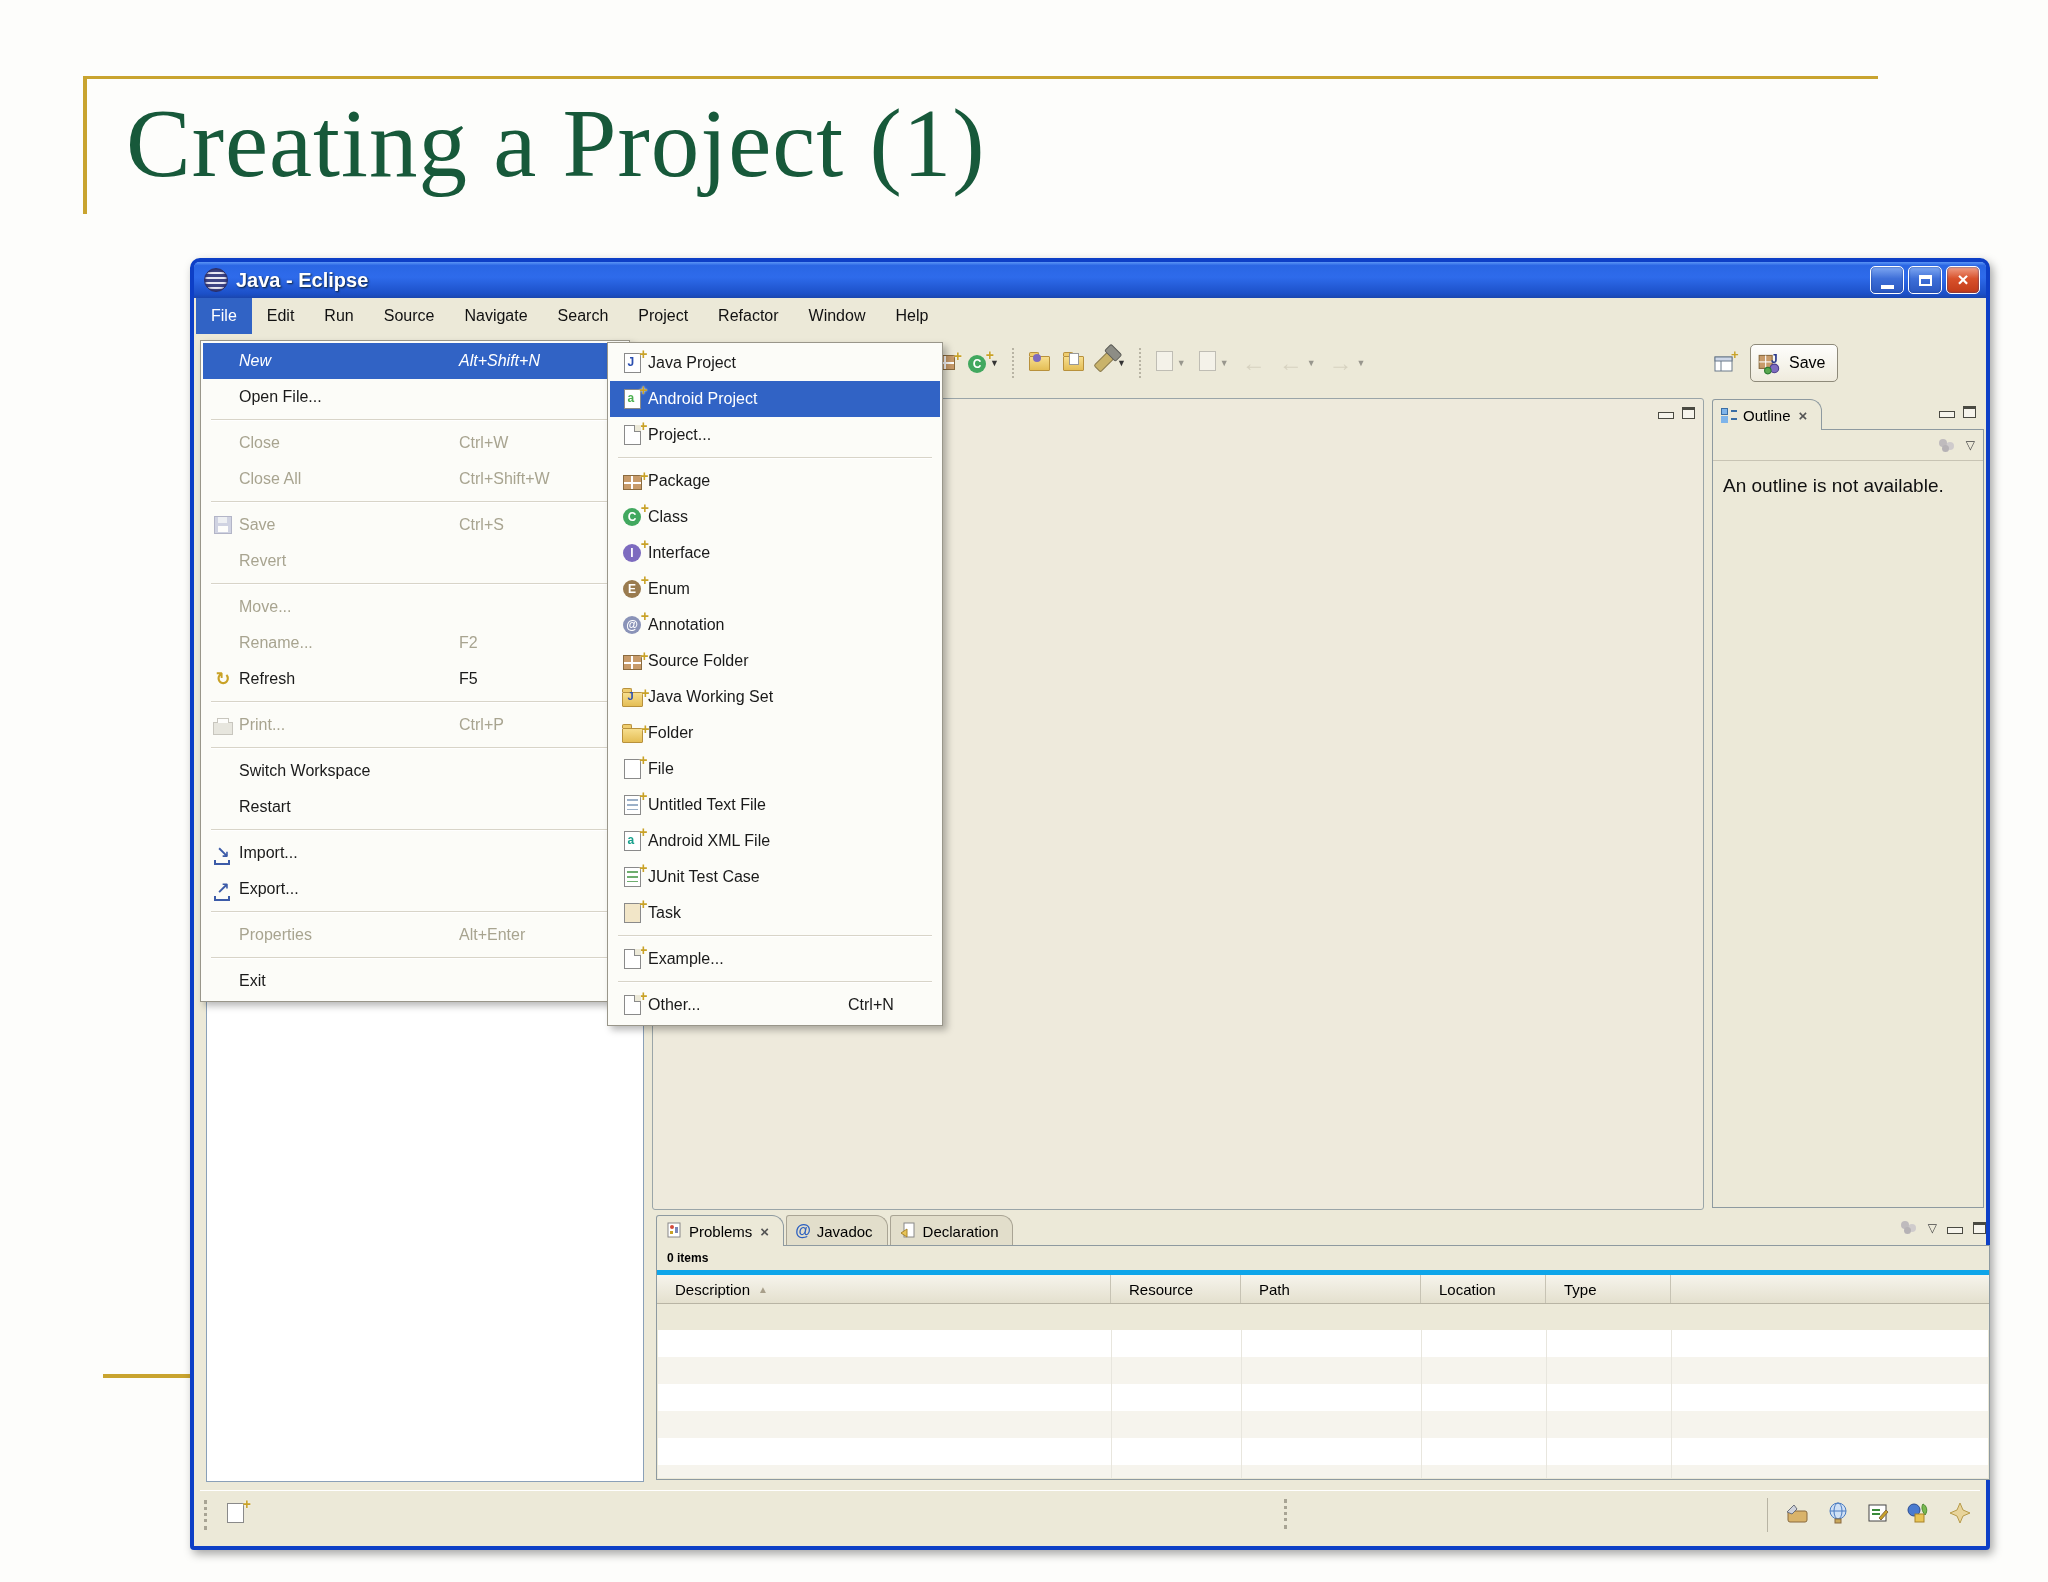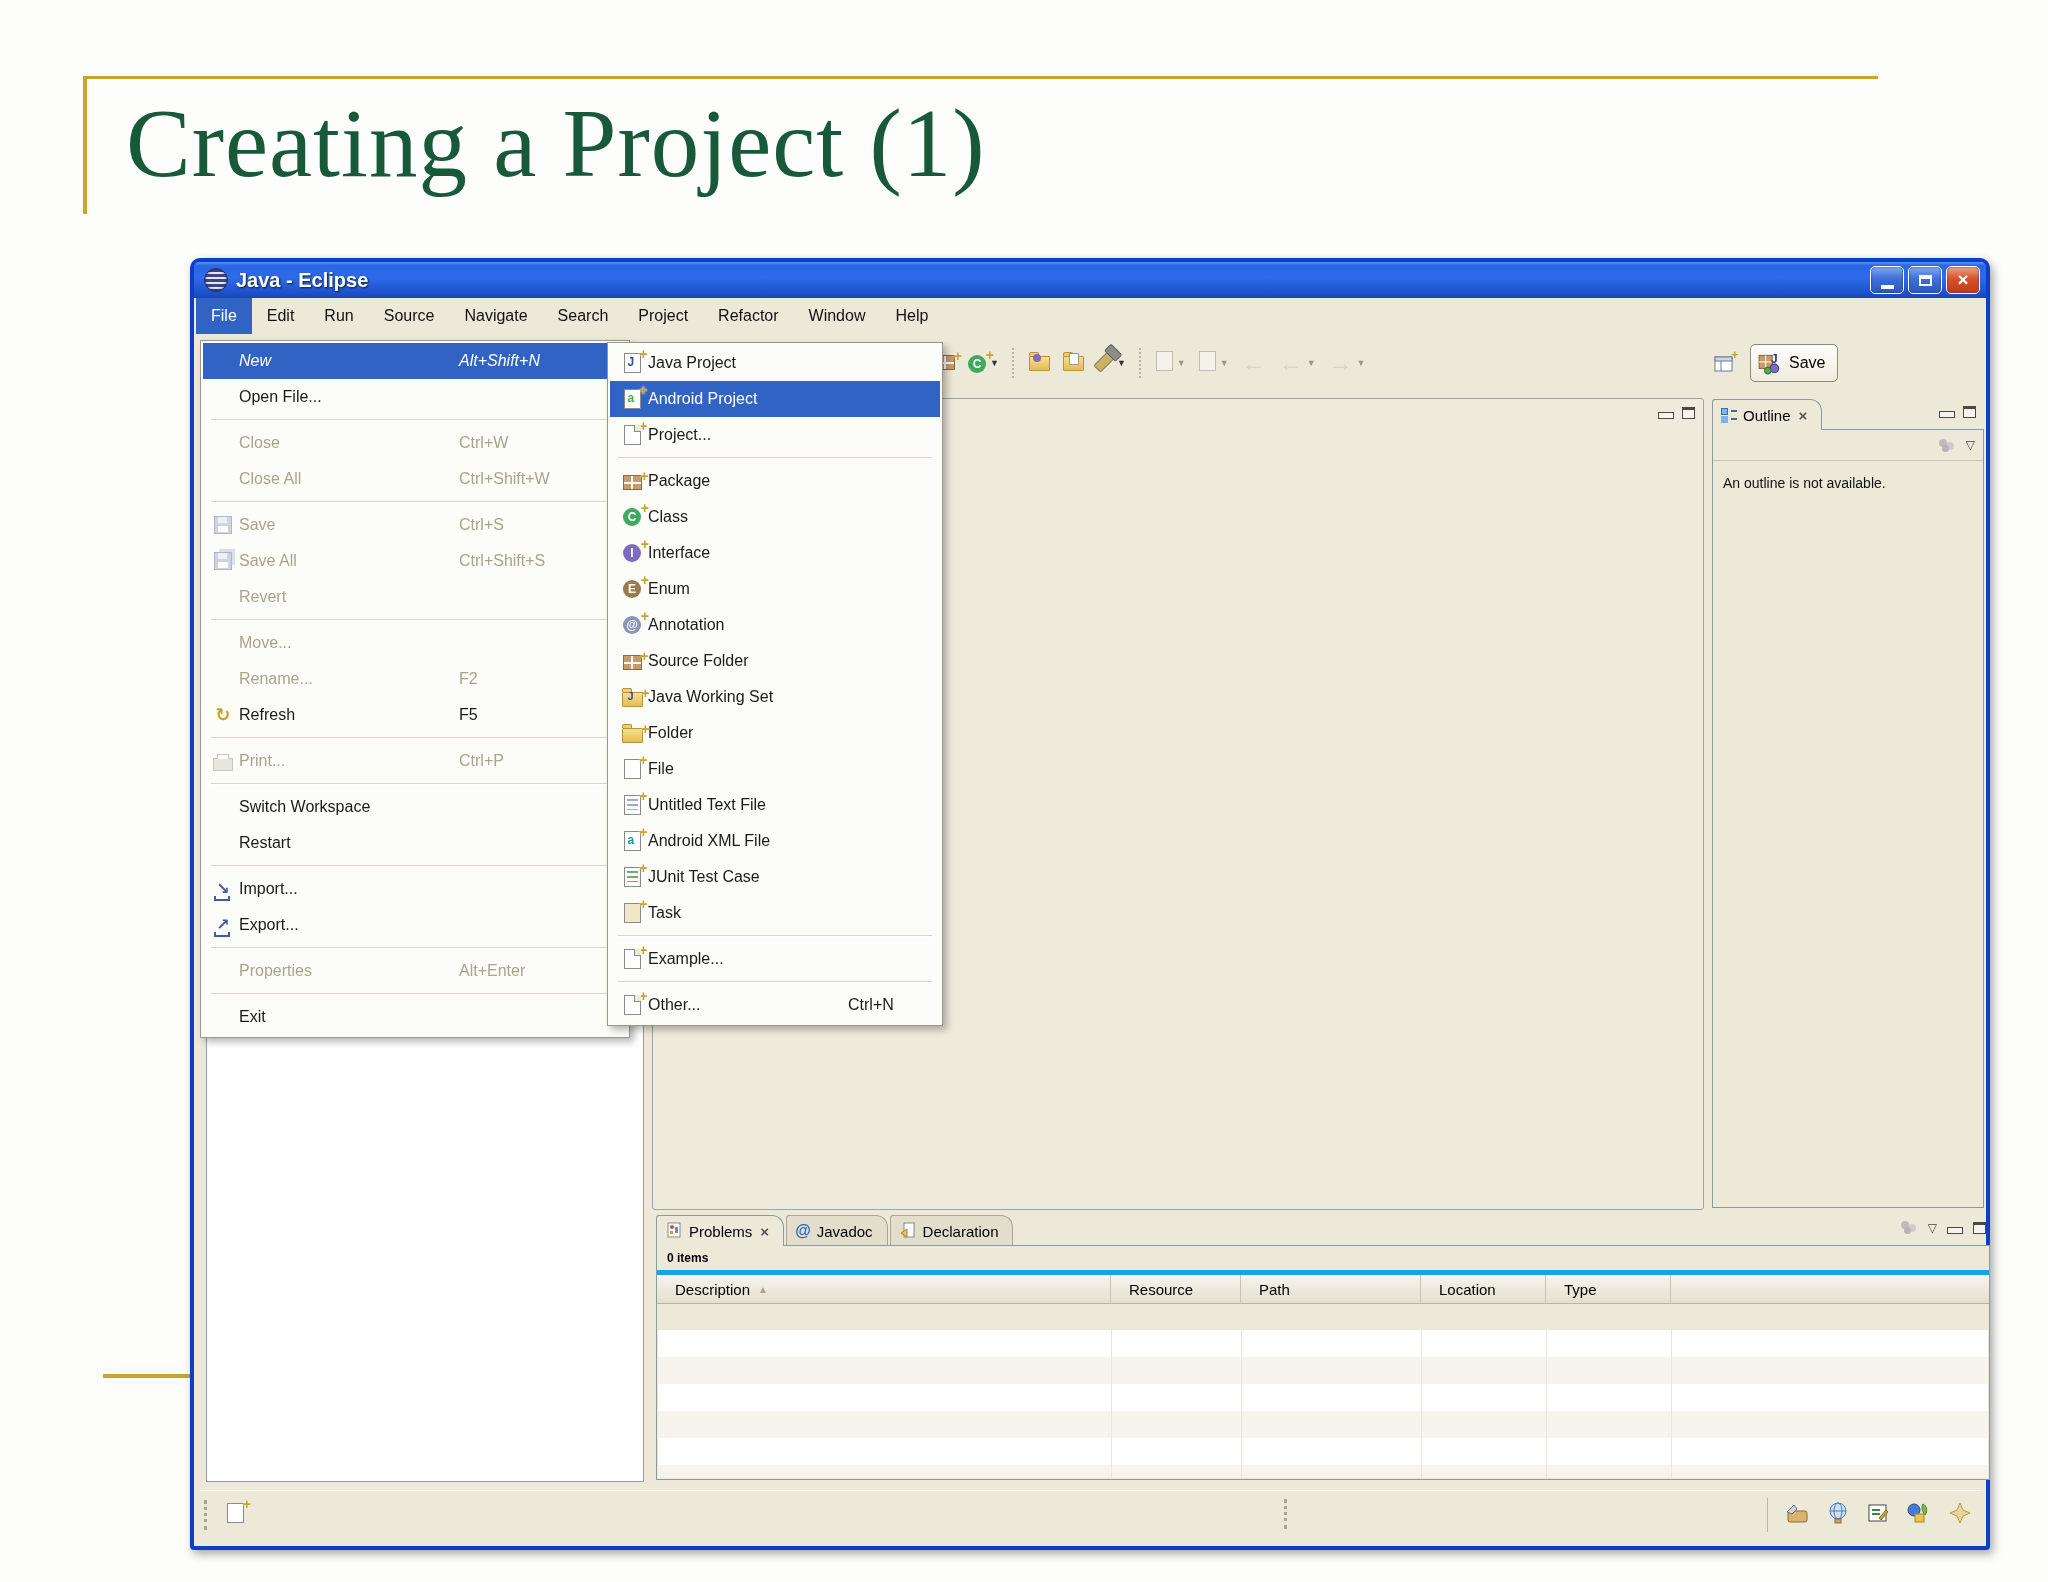--- a/index.html
+++ b/index.html
@@ -62,21 +62,21 @@
   .vtab.sel{background:#ECE9D8;border-color:#8E9AA0;position:relative;z-index:2;}
   .tab-x{font-weight:bold;color:#555;font-size:15px;margin-left:2px;}
   .view-body{position:absolute;left:0;top:31px;right:0;bottom:0;border:1px solid #8E9AA0;background:#ECE9D8;box-sizing:border-box;}
 
   .outline{position:absolute;left:1518px;top:136px;width:272px;height:810px;}
   .view-toolbar{height:30px;border-bottom:1px solid #C8C4B4;display:flex;align-items:center;justify-content:flex-end;gap:10px;padding:0 8px;}
   .vmenu{font-size:12px;color:#444;}
   .dim-circles{width:18px;height:15px;position:relative;opacity:.55;}
   .dim-circles::before{content:'';position:absolute;left:1px;top:1px;width:8px;height:8px;border-radius:50%;background:#9B96A8;box-shadow:7px 3px 0 #B8B4C4;}
   .dim-circles::after{content:'';position:absolute;left:4px;top:7px;width:7px;height:7px;border-radius:50%;background:#8A869A;}
-  .outline-msg{padding:14px 10px;font-size:14px;color:#111;}
+  .outline-msg{padding:14px 10px;font-size:19px;color:#111;}
   .outline-ic{width:16px;height:16px;position:relative;display:inline-block;}
   .outline-ic::before{content:'';position:absolute;left:0;top:1px;width:5px;height:5px;background:#7EB4EA;border:1px solid #3A6EA5;box-shadow:0 8px 0 0 #7EB4EA;}
   .outline-ic::after{content:'';position:absolute;left:10px;top:3px;width:6px;height:2px;background:#3A6EA5;box-shadow:0 8px 0 #3A6EA5;}
 
   .problems{position:absolute;left:462px;top:952px;width:1334px;height:266px;}
   .p-icons{position:absolute;right:4px;top:6px;display:flex;align-items:center;gap:10px;z-index:3;}
   .p-status{height:24px;line-height:24px;font-size:12px;padding-left:10px;border-bottom:5px solid #0ea5e9;font-weight:bold;}
   .p-header{display:flex;height:28px;background:linear-gradient(180deg,#F6F4EC,#E4E0CE);border-bottom:1px solid #B8B4A4;}
   .ph-cell{display:flex;align-items:center;gap:8px;padding-left:18px;font-size:15px;border-right:1px solid #C7C3B4;box-sizing:border-box;}
   .sort{font-size:10px;color:#A89F8A;}
@@ -395,28 +395,20 @@
         <div class="m-sep"></div>
         <div class="m-item disabled">
           <span class="m-ic">
             <span class="floppy"></span>
           </span>
           <span class="m-label">Save</span>
           <span class="m-short">Ctrl+S</span>
           <span class="m-arrow"></span>
         </div>
         <div class="m-item disabled">
-          <span class="m-ic">
-            <span class="floppy d2"></span>
-          </span>
-          <span class="m-label">Save All</span>
-          <span class="m-short">Ctrl+Shift+S</span>
-          <span class="m-arrow"></span>
-        </div>
-        <div class="m-item disabled">
           <span class="m-ic"></span>
           <span class="m-label">Revert</span>
           <span class="m-short"></span>
           <span class="m-arrow"></span>
         </div>
         <div class="m-sep"></div>
         <div class="m-item disabled">
           <span class="m-ic"></span>
           <span class="m-label">Move...</span>
           <span class="m-short"></span>

